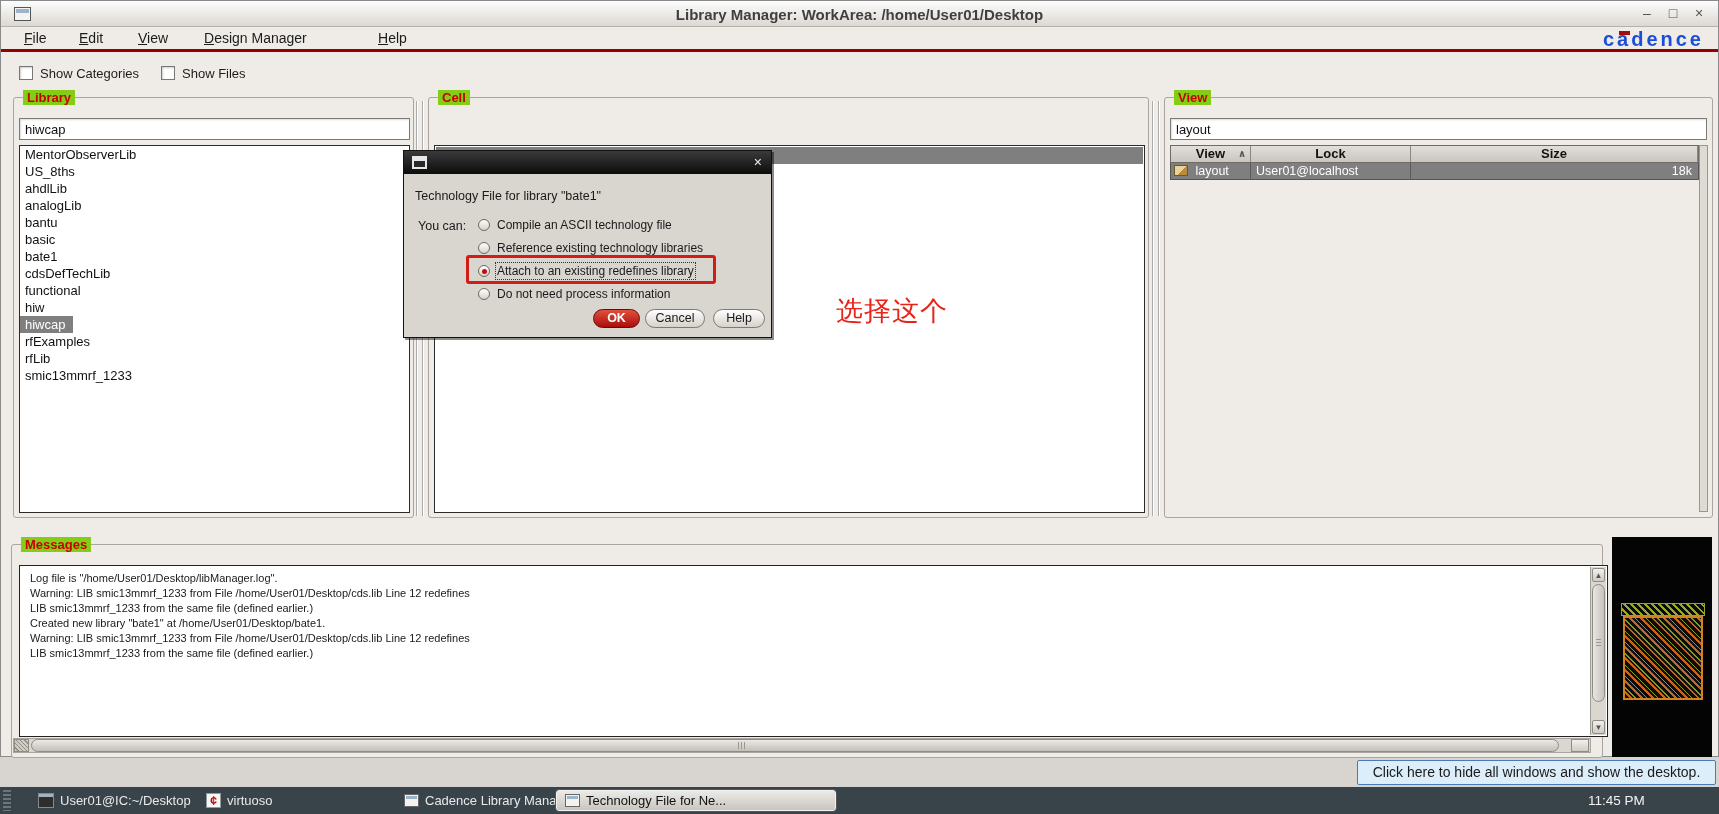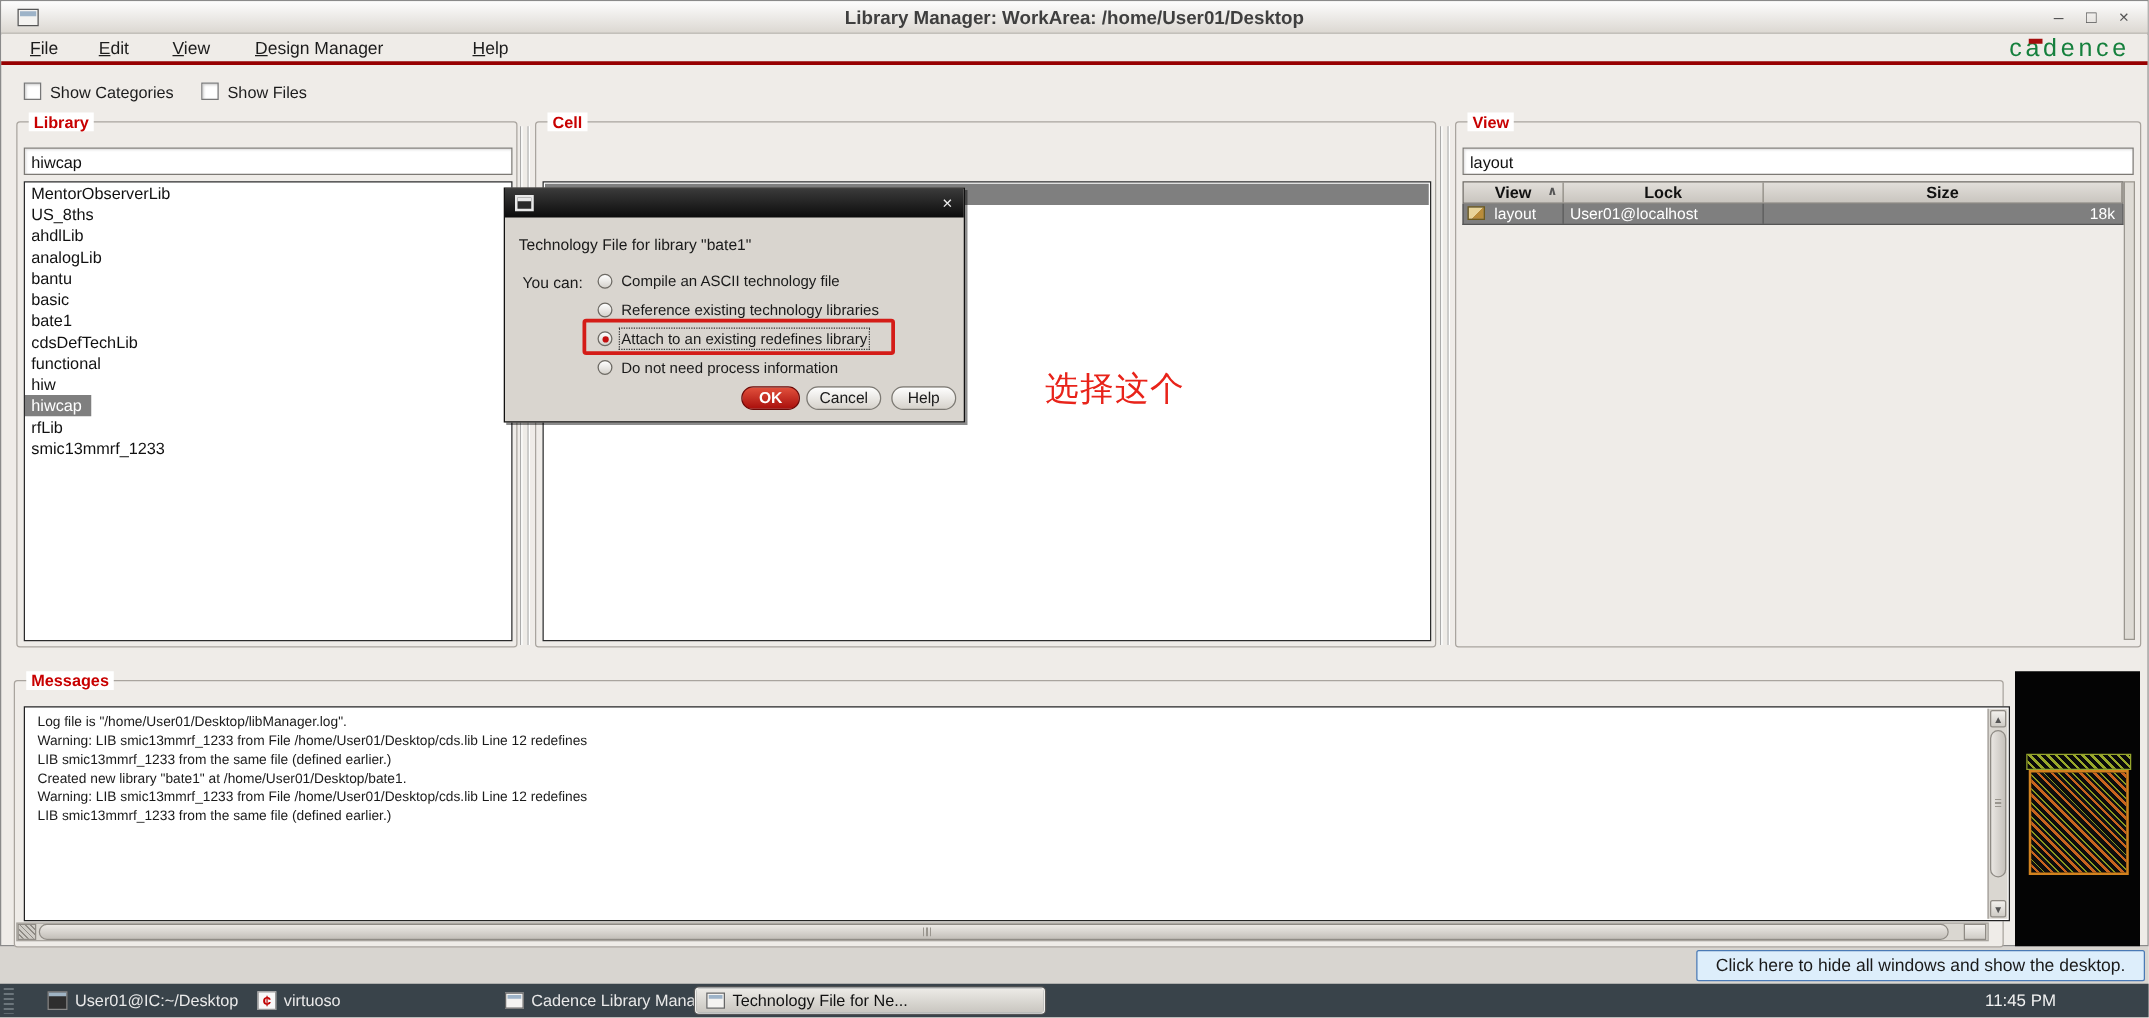--- a/index.html
+++ b/index.html
@@ -18,33 +18,33 @@
   .title-text { position:absolute; left:0; right:0; top:5px; text-align:center;
     font-size:15px; font-weight:bold; color:#3f3f3f; }
   .win-btns { position:absolute; right:10px; top:2px; display:flex; gap:8px; }
   .win-btn { width:18px; height:20px; text-align:center; font-size:14px; color:#555; cursor:default; line-height:20px; }
 
   
   .menubar { position:absolute; left:0; top:27px; width:100%; height:21px; background:#efece8; }
   .menu-item { position:absolute; top:2px; font-size:14px; color:#1c1c1c; display:inline-block; }
   .u-first::first-letter { text-decoration:underline; }
   .brand { position:absolute; right:14px; top:0px; font-size:20px; letter-spacing:3px;
-    color:#15803d; font-weight:400; }
+    color:#1d4ed8; font-weight:700; }
   .brand::after { content:""; position:absolute; left:16px; top:3px; width:11px; height:3.5px; background:#a50d0d; }
   .redline { position:absolute; left:0; top:48px; width:100%; height:3px; background:#970000; }
 
   
   .cbrow { position:absolute; top:64px; left:0; height:18px; width:100%;text-decoration:underline; }
   .checkbox { position:absolute; top:1px; width:14px; height:14px; background:#fff;
     border:1px solid #777; box-shadow:inset 1px 1px 2px #00000033; }
   .cb-label { position:absolute; top:1px; font-size:13px; color:#1c1c1c; }
 
   
   .group { position:absolute; border:1px solid #a9a49e; border-radius:3px; background:#efece8; }
-  .group-label { position:absolute; top:-8px; left:9px; background:#ffffff; padding:0 4px;
+  .group-label { position:absolute; top:-8px; left:9px; background:#84cc16; padding:0 4px;
     font-size:13px; font-weight:bold; color:#c80000; }
   .field { position:absolute; height:22px; background:#fff; border:1px solid #7d7a75;
     font-size:13px; color:#111; padding:0 5px; font-family:inherit;
     box-shadow:inset 1px 1px 2px #00000022; }
   .listbox { position:absolute; background:#fff; border:1px solid #2b2b2b; overflow:hidden; }
   .list-item { height:17px; line-height:17px; padding-left:5px; font-size:13px; color:#111; white-space:nowrap; }
   .list-item.selected { background:#7f7f7f; color:#fff; width:max-content; min-width:52px; padding-right:8px; }
   .sel-row { position:absolute; left:1px; right:1px; top:1px; height:17px; background:#7f7f7f; }
 
   .splitter { position:absolute; top:100px; height:415px; width:8px;
@@ -199,20 +199,21 @@
         <div class="list-item">US_8ths</div>
         <div class="list-item">ahdlLib</div>
         <div class="list-item">analogLib</div>
         <div class="list-item">bantu</div>
         <div class="list-item">basic</div>
         <div class="list-item">bate1</div>
         <div class="list-item">cdsDefTechLib</div>
         <div class="list-item">functional</div>
         <div class="list-item">hiw</div>
         <div class="list-item selected">hiwcap</div>
+        <div class="list-item">rfExamples</div>
         <div class="list-item">rfLib</div>
         <div class="list-item">smic13mmrf_1233</div>
       </div>
     </div>
 
     <div class="splitter" style="left:415px"></div>
 
     <div class="group" style="left:427px; top:96px; width:721px; height:421px">
       <div class="group-label">Cell</div>
       <div class="listbox" style="left:5px; top:47px; width:711px; height:368px">

